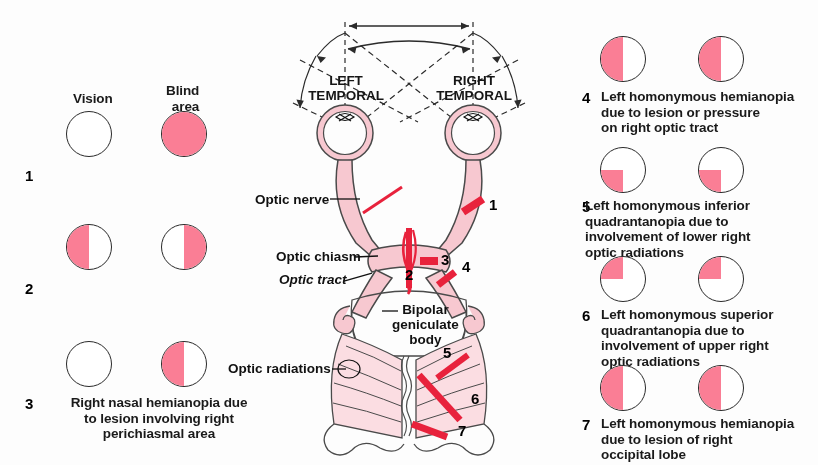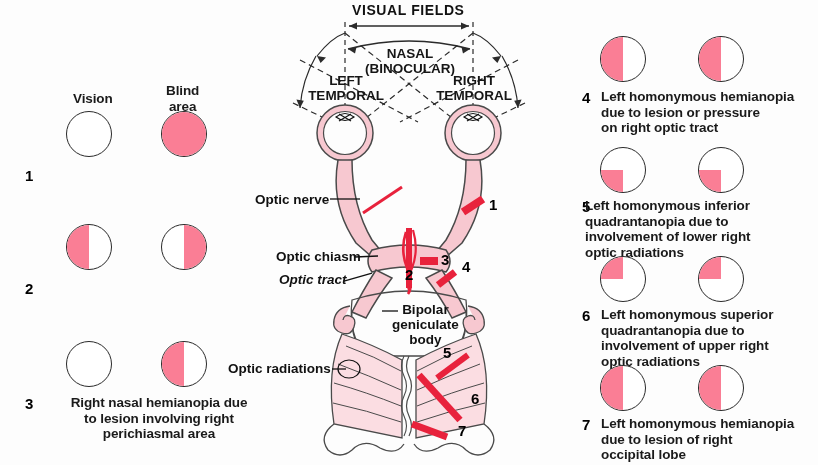--- a/index.html
+++ b/index.html
@@ -191,23 +191,20 @@
       <line x1="438" y1="285" x2="455" y2="272" stroke-width="7"></line>
 
       <line x1="437" y1="378" x2="468" y2="355" stroke-width="6"></line>
 
       <line x1="419" y1="375" x2="460" y2="420" stroke-width="7"></line>
 
       <line x1="412" y1="424" x2="447" y2="437" stroke-width="7"></line>
     </g>
   </svg>
 
-  <div class="capstitle" style="left:352px; top:2px;">VISUAL FIELDS</div>
-  <div class="hdr" style="left:359px; top:46px; width:102px;">NASAL
-(BINOCULAR)</div>
   <div class="hdr" style="left:303px; top:73px; width:86px;">LEFT
 TEMPORAL</div>
   <div class="hdr" style="left:429px; top:73px; width:90px;">RIGHT
 TEMPORAL</div>
 
   <div class="dlabel" style="left:255px; top:192px;">Optic nerve</div>
   <div class="dlabel" style="left:276px; top:249px;">Optic chiasm</div>
   <div class="dlabel" style="left:279px; top:272px;font-style:italic;">Optic tract</div>
   <div class="dlabel" style="left:392px; top:302px;">Bipolar
 geniculate
@@ -216,21 +213,21 @@
 
   <div class="num" style="left:489px; top:196px;">1</div>
   <div class="num" style="left:405px; top:266px;">2</div>
   <div class="num" style="left:441px; top:251px;">3</div>
   <div class="num" style="left:462px; top:258px;">4</div>
   <div class="num" style="left:443px; top:344px;">5</div>
   <div class="num" style="left:471px; top:390px;">6</div>
   <div class="num" style="left:458px; top:422px;">7</div>
 
   <div class="cap" style="left:73px; top:91px; font-weight:700;">Vision</div>
-  <div class="cap" style="left:166px; top:83px; text-align:center; font-weight:700;">Blind
+  <div class="cap" style="left:166px; top:83px; text-align:right; font-weight:700;">Blind
 area</div>
 
   <div class="fcirc" style="left:66px; top:111px;">
     
   </div>
   <div class="fcirc" style="left:161px; top:111px;">
     <div class="fill full" style="--pink: #fa7e95;"></div>
   </div>
   <div class="num" style="left:25px; top:167px;">1</div>
 

